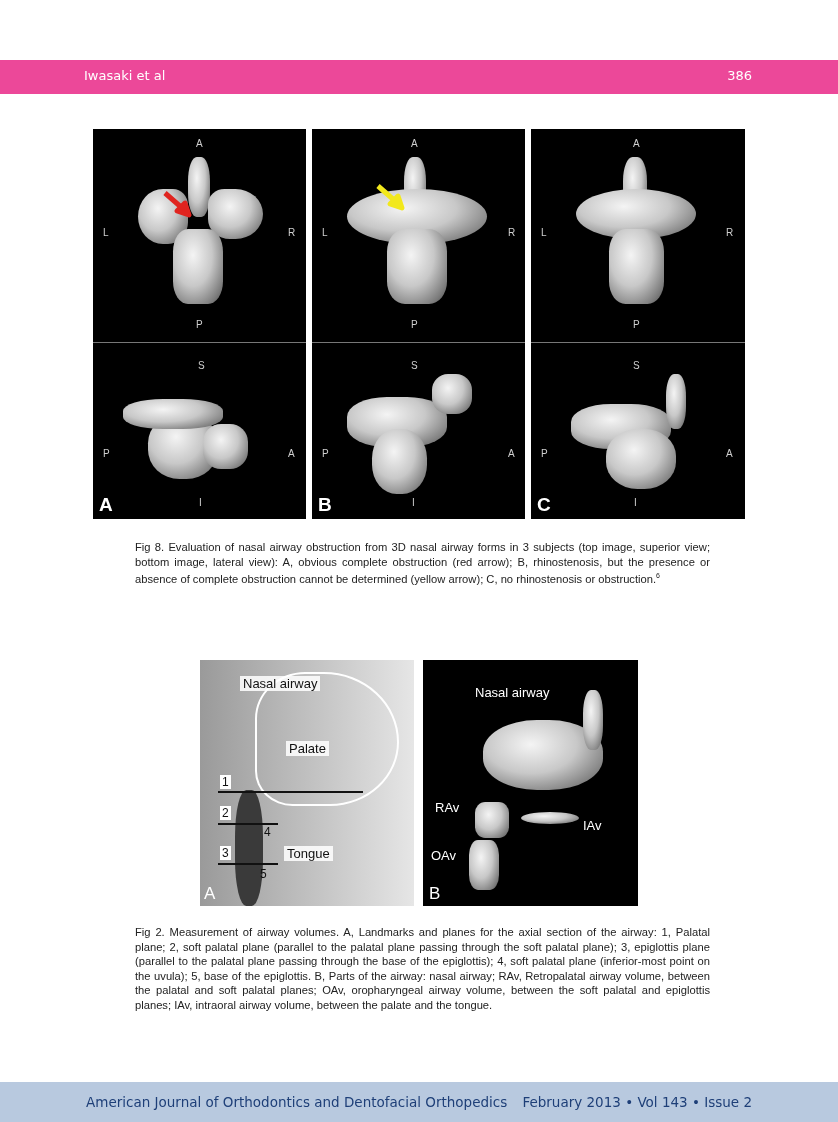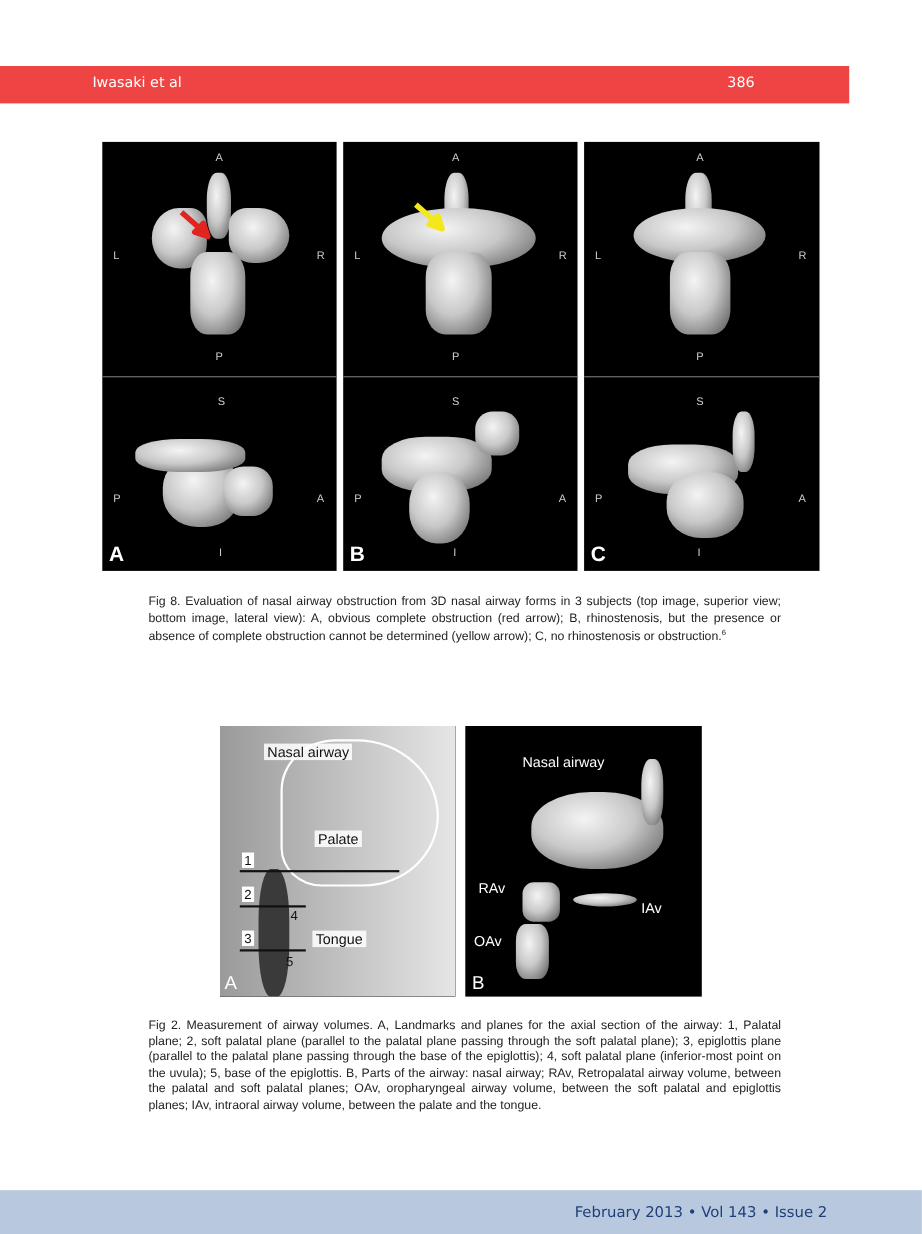--- a/index.html
+++ b/index.html
@@ -1,17 +1,17 @@
 <!DOCTYPE html>
 <html><head>
 <meta charset="utf-8">
 <style>
   html, body { margin:0; padding:0; }
   body { width:838px; height:1122px; background:#ffffff; position:relative; overflow:hidden; font-family:"Liberation Sans", sans-serif; }
-  .header-bar { position:absolute; left:0; top:60px; width:772px; height:34px; background:#ef4444; color:#fff; }
+  .header-bar { position:absolute; left:0; top:60px; width:838px; height:34px; background:#ec4899; color:#fff; }
   .header-bar .authors { position:absolute; left:84px; top:8px; font-size:13px; font-family:"DejaVu Sans", sans-serif; }
   .header-bar .pageno { position:absolute; right:86px; top:8px; font-size:13px; font-family:"DejaVu Sans", sans-serif; }
 
   .panel { position:absolute; background:#000; overflow:hidden; }
   .panel .lbl { position:absolute; color:#cfcfcf; font-size:10px; font-family:"Liberation Sans", sans-serif; }
   .panel .big { position:absolute; color:#fff; font-size:19px; font-weight:bold; }
   .divider-h { position:absolute; height:1px; background:#777; }
 
   .blob { position:absolute; background:radial-gradient(ellipse at 40% 35%, #f4f4f4 0%, #c8c8c8 45%, #7d7d7d 80%, #4a4a4a 100%); }
 
@@ -108,21 +108,21 @@
   <span>Evaluation of nasal airway obstruction from 3D nasal airway forms in 3 subjects (top image, superior view; bottom image, lateral view): A, obvious complete obstruction (red arrow); B, rhinostenosis, but the presence or absence of complete obstruction cannot be determined (yellow arrow); C, no rhinostenosis or obstruction.</span><sup>6</sup>
 </div>
 
 <div>
 
   <div class="panel" style="left:200px; top:660px; width:214px; height:246px;">
     <div class="ct-bg"></div>
     <div style="position:absolute; left:35px; top:130px; width:28px; height:116px; background:#3a3a3a; border-radius:40%;"></div>
     <div style="position:absolute; left:55px; top:12px; width:140px; height:130px; border:2px solid #fff; border-radius:40% 60% 55% 30%;"></div>
     <span class="fig2-label" style="left:40px; top:16px;">Nasal airway</span>
-    <span class="fig2-label" style="left:86px; top:95px;">Palate</span>
+    <span class="fig2-label" style="left:86px; top:81px;">Palate</span>
     <span class="fig2-label" style="left:84px; top:162px;margin-top:24px;">Tongue</span>
     <div class="fig2-line" style="left:18px; top:131px; width:145px;"></div>
     <div class="fig2-line" style="left:18px; top:163px; width:60px;"></div>
     <div class="fig2-line" style="left:18px; top:203px; width:60px;"></div>
     <span class="fig2-num" style="left:20px; top:115px;">1</span>
     <span class="fig2-num" style="left:20px; top:146px;">2</span>
     <span class="fig2-num" style="left:20px; top:186px;">3</span>
     <span class="fig2-num" style="left:62px; top:165px; background:transparent;">4</span>
     <span class="fig2-num" style="left:58px; top:207px; background:transparent;">5</span>
     <span class="big" style="left:4px; top:224px; font-weight:normal; font-size:17px;">A</span>
@@ -141,14 +141,15 @@
     <span class="big" style="left:6px; top:224px; font-weight:normal; font-size:17px;">B</span>
   </div>
 </div>
 
 <div class="caption" style="top:925px;">
   <span>Fig 2.</span>
   <span>Measurement of airway volumes. A, Landmarks and planes for the axial section of the airway: 1, Palatal plane; 2, soft palatal plane (parallel to the palatal plane passing through the soft palatal plane); 3, epiglottis plane (parallel to the palatal plane passing through the base of the epiglottis); 4, soft palatal plane (inferior-most point on the uvula); 5, base of the epiglottis. B, Parts of the airway: nasal airway; RAv, Retropalatal airway volume, between the palatal and soft palatal planes; OAv, oropharyngeal airway volume, between the soft palatal and epiglottis planes; IAv, intraoral airway volume, between the palate and the tongue.</span>
 </div>
 
 <div class="footer-bar">
+  <span class="journal">American Journal of Orthodontics and Dentofacial Orthopedics</span>
   <span class="issue">February 2013 • Vol 143 • Issue 2</span>
 </div>
 
 </body></html>

